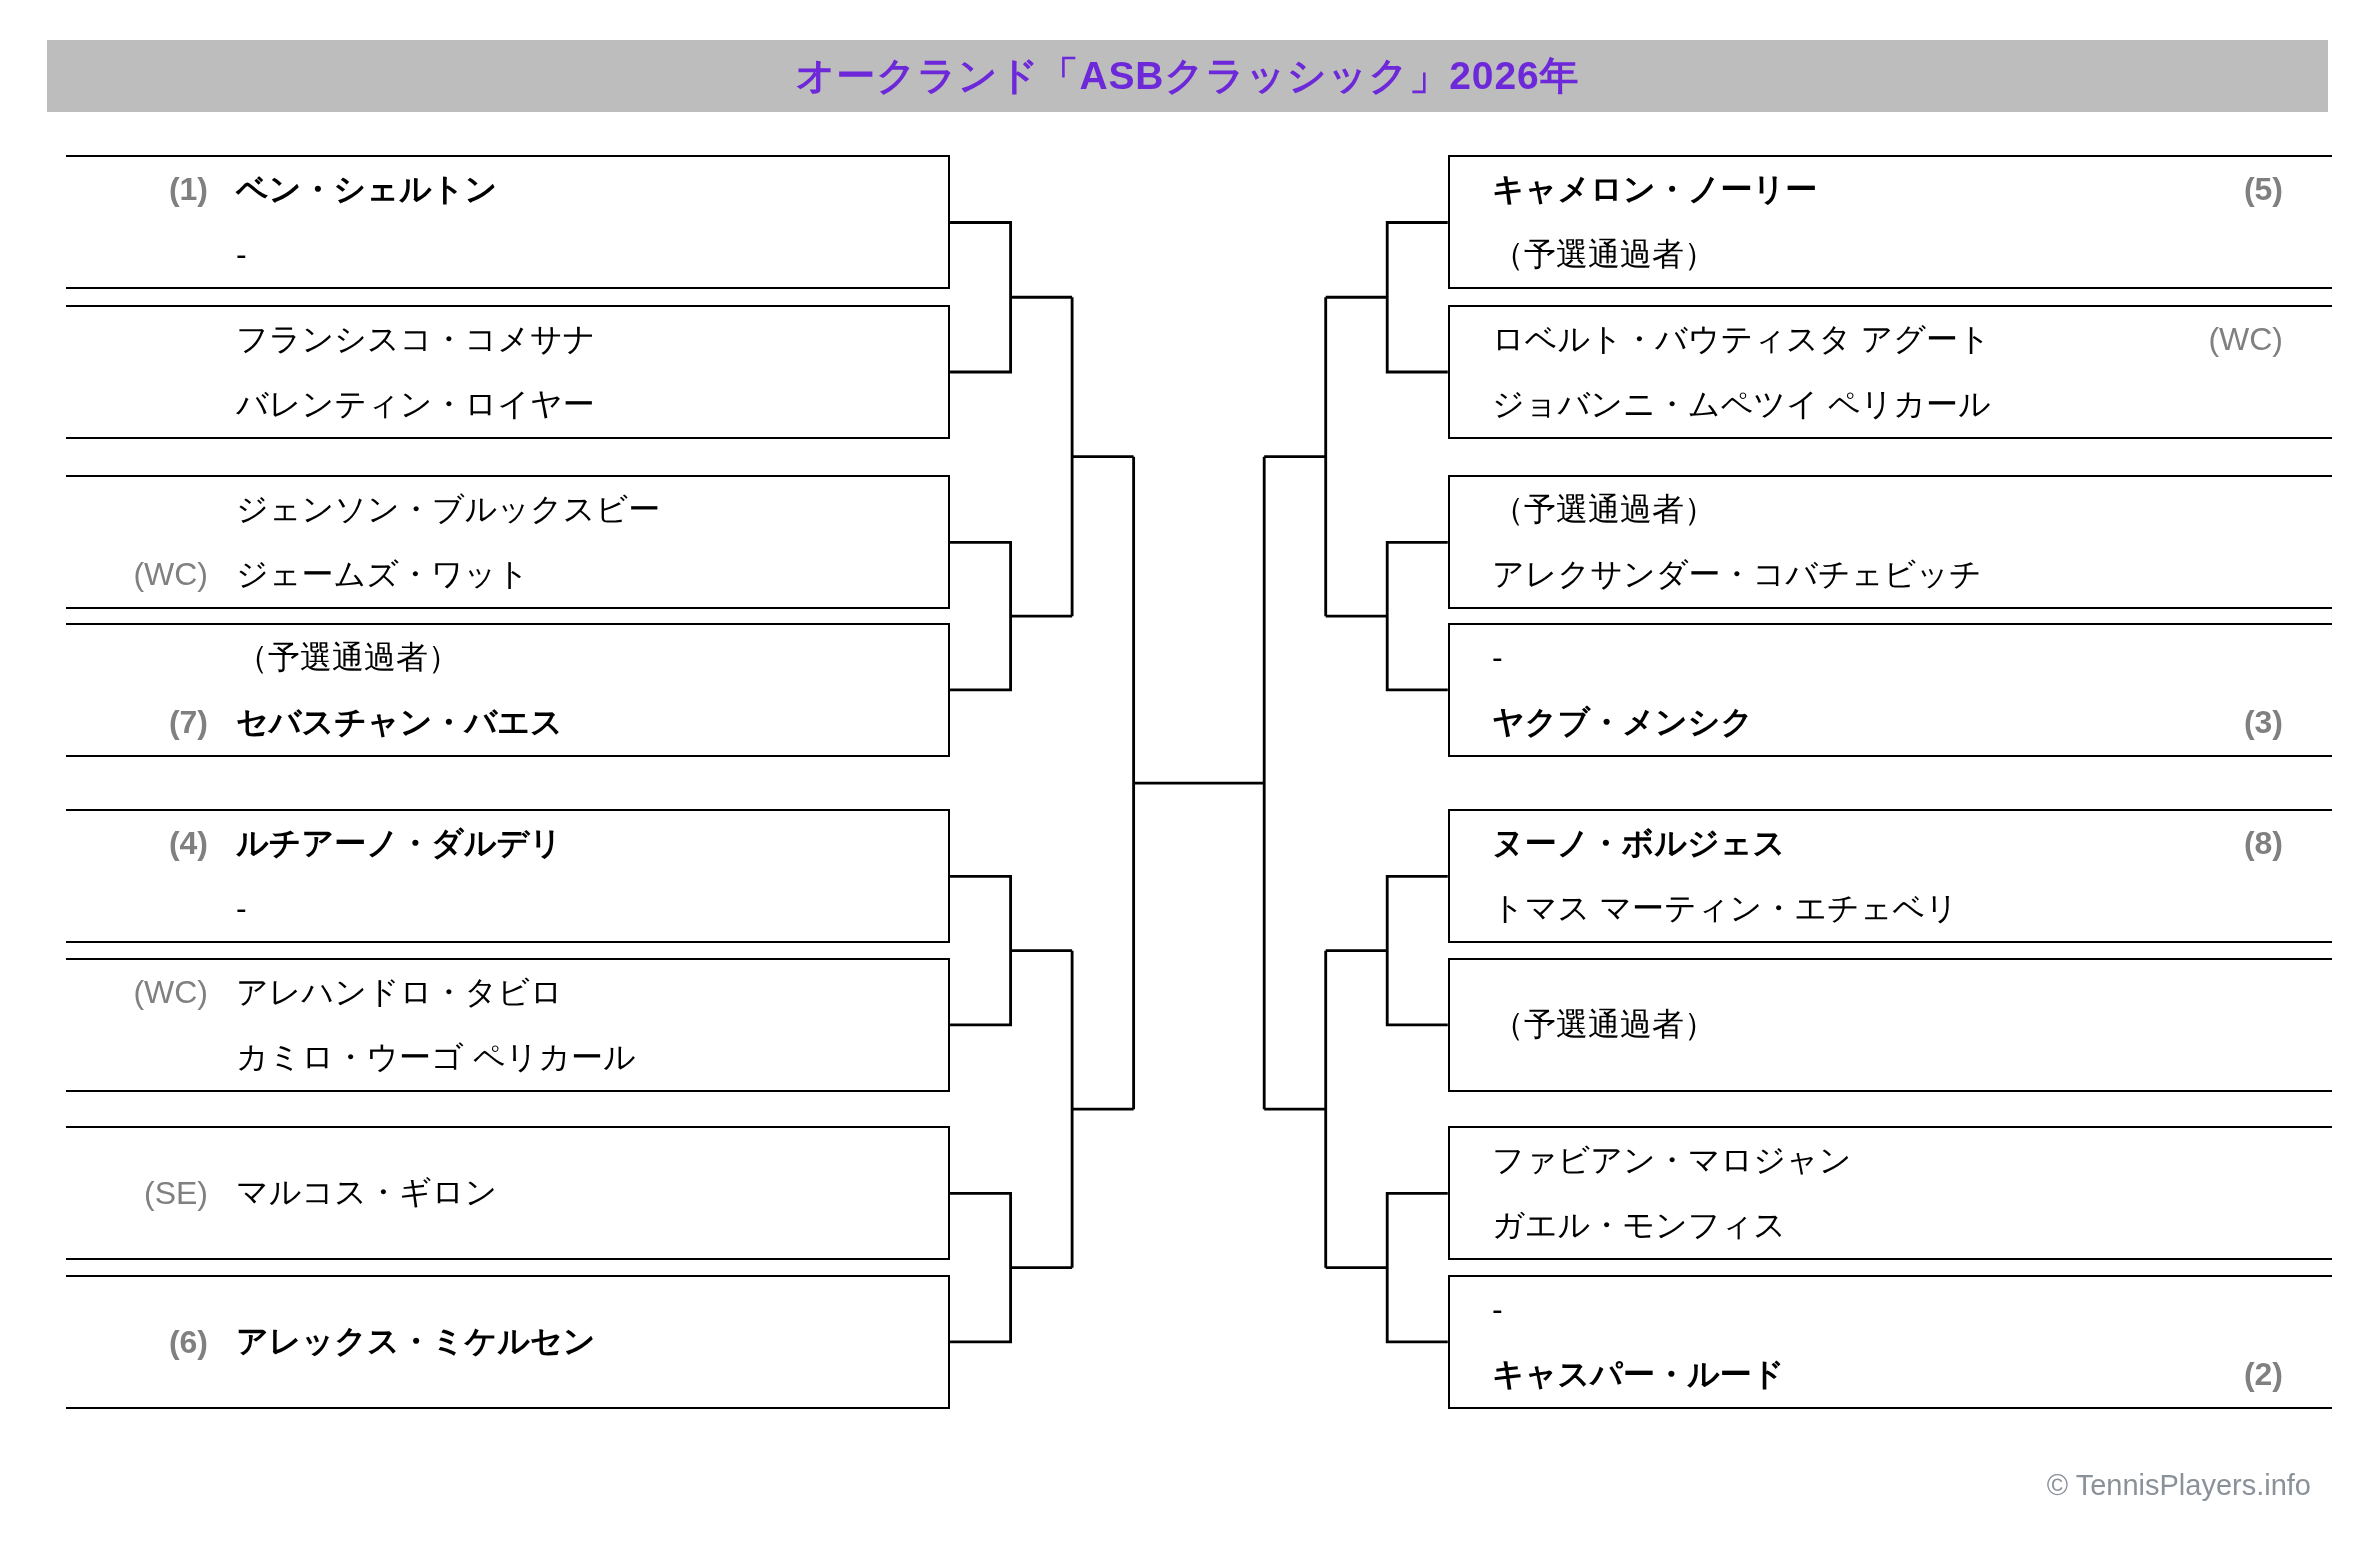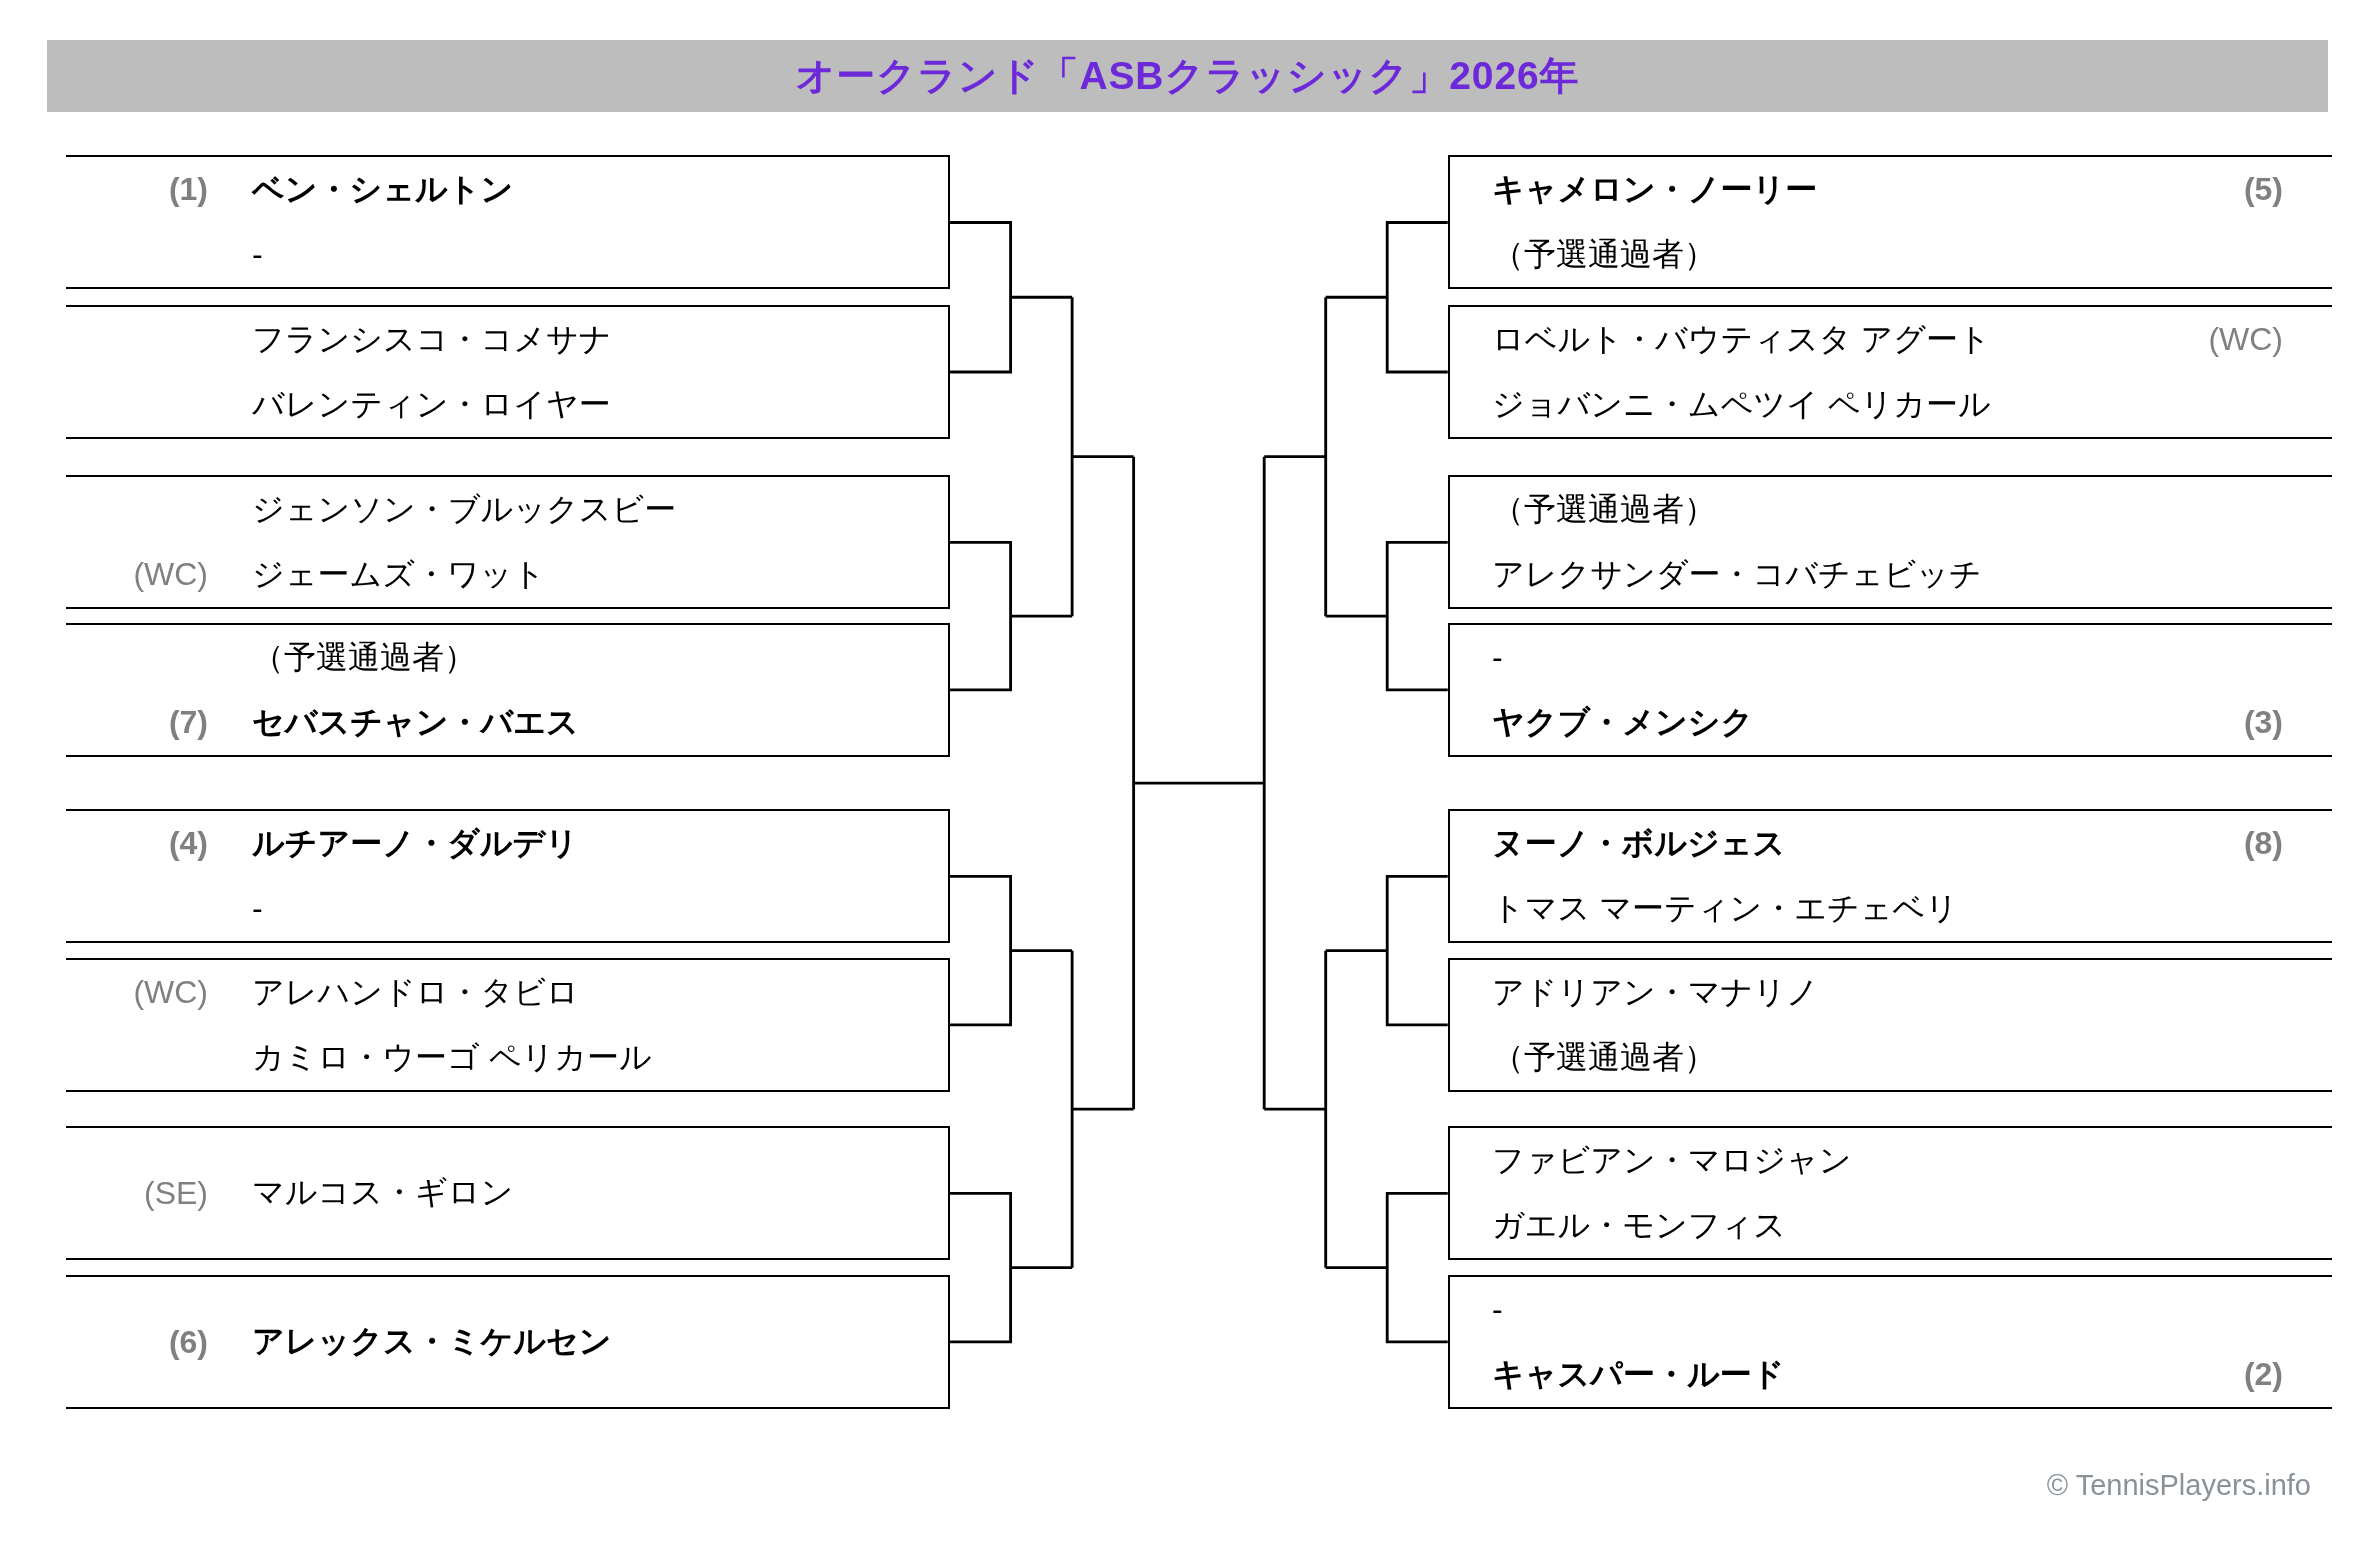--- a/index.html
+++ b/index.html
@@ -29,21 +29,21 @@
   .y5{top:809px}.y6{top:958px}.y7{top:1126px}.y8{top:1275px}
   .row{
     flex:1;display:flex;align-items:center;
     font-size:32px;color:#000;white-space:nowrap;
   }
   .tag{
     display:inline-block;width:142px;text-align:right;
     color:#808080;font-weight:400;flex:none;
   }
   .tag.b{font-weight:700;}
-  .left .name{margin-left:44px;}
+  .left .name{margin-left:28px;}
   .name.b{font-weight:700;}
   .right .row{padding:0 49px 0 42px;}
   .seed{margin-left:auto;color:#808080;font-weight:700;}
   .seed:empty,.tag:empty{visibility:hidden;}
   .footer{
     position:absolute;right:66px;top:1469px;
     font-size:29px;color:#8a9199;margin-left:28px;
   }
 </style>
 </head>
@@ -205,24 +205,20 @@
       <span class="seed">(8)</span>
     </div>
     <div class="row">
       <span class="name">トマス マーティン・エチェベリ</span>
       <span class="seed"></span>
     </div>
   </div>
 
   <div class="box right y6">
     <div class="row">
-      <span class="name">アドリアン・マナリノ</span>
-      <span class="seed"></span>
-    </div>
-    <div class="row">
       <span class="name">（予選通過者）</span>
       <span class="seed"></span>
     </div>
   </div>
 
   <div class="box right y7">
     <div class="row">
       <span class="name">ファビアン・マロジャン</span>
       <span class="seed"></span>
     </div>

